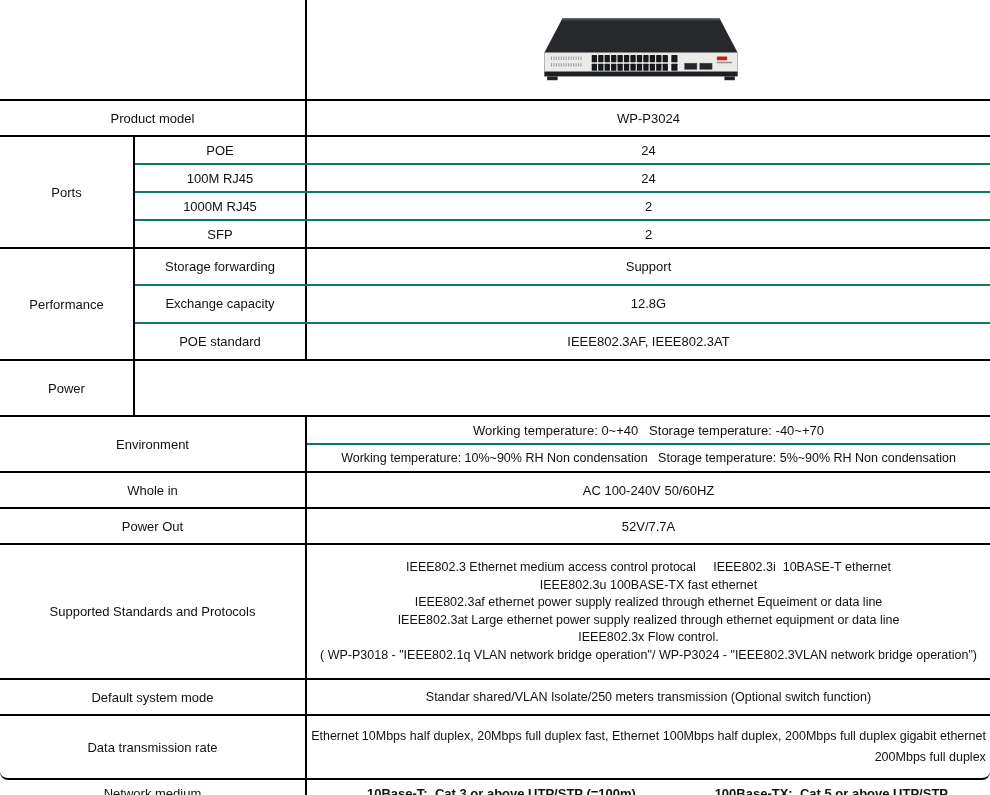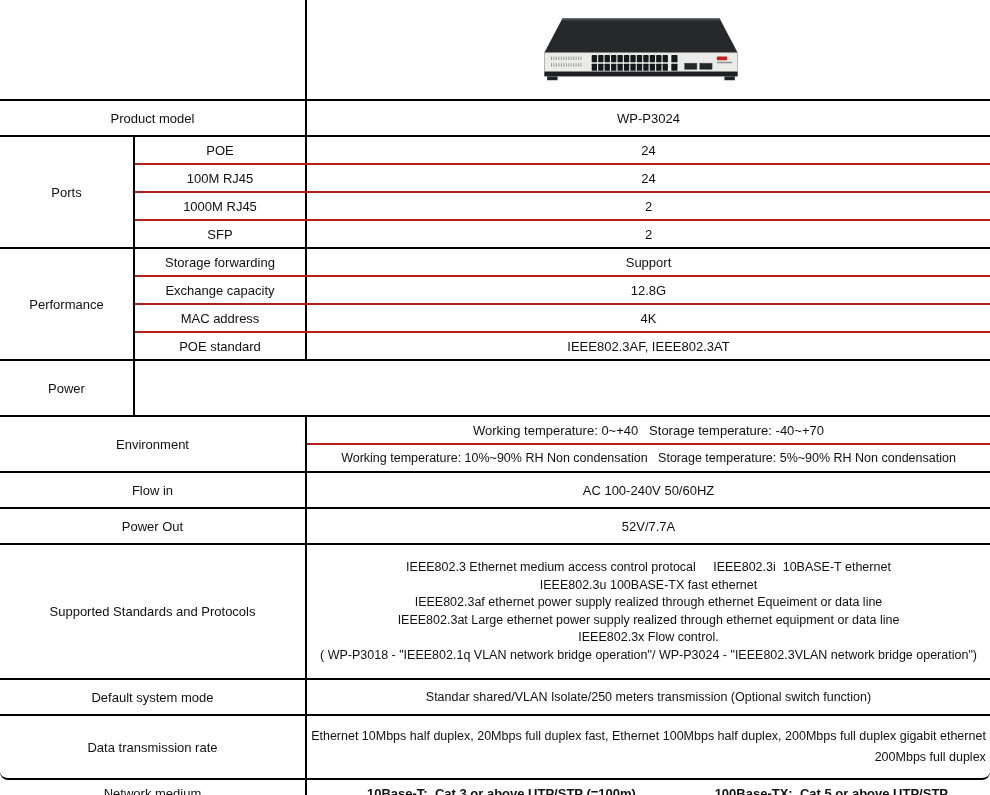--- a/index.html
+++ b/index.html
@@ -23,21 +23,21 @@
     text-align: right; white-space: pre-wrap; font-size: 13px; padding: 1px 4px;
   }
 
   .group { display: flex; }
   .group-label {
     width: 135px; border-right: 2px solid #000;
     display: flex; align-items: center; justify-content: center;
     text-align: center; font-size: 13px;
   }
   .group-body { flex: 1; display: flex; flex-direction: column; }
-  .subrow { flex: 1; display: flex; border-bottom: 2px solid #b91c1c; }
+  .subrow { flex: 1; display: flex; border-bottom: 2px solid #0f766e; }
   .subrow:last-child { border-bottom: none; border-radius: 8px; }
   .sublabel {
     width: 172px; border-right: 2px solid #000;
     display: flex; align-items: center; justify-content: center;
     text-align: center; font-size: 13px;
   }
 
   .h28 { height: 36px; }
   .h56 { height: 56px; }
   .h112 { height: 112px; }
@@ -184,24 +184,20 @@
     <div class="group-body">
       <div class="subrow">
         <div class="sublabel">Storage forwarding</div>
         <div class="value">Support</div>
       </div>
       <div class="subrow">
         <div class="sublabel">Exchange capacity</div>
         <div class="value">12.8G</div>
       </div>
       <div class="subrow">
-        <div class="sublabel">MAC address</div>
-        <div class="value">4K</div>
-      </div>
-      <div class="subrow">
         <div class="sublabel">POE standard</div>
         <div class="value">IEEE802.3AF, IEEE802.3AT</div>
       </div>
     </div>
   </div>
 
   <div class="row group h56">
     <div class="group-label">Power</div>
   </div>
 
@@ -211,21 +207,21 @@
       <div class="subrow">
         <div class="value">Working temperature: 0~+40   Storage temperature: -40~+70</div>
       </div>
       <div class="subrow">
         <div class="value small-text">Working temperature: 10%~90% RH Non condensation   Storage temperature: 5%~90% RH Non condensation</div>
       </div>
     </div>
   </div>
 
   <div class="row h28">
-    <div class="label-full">Flow in</div>
+    <div class="label-full">Whole in</div>
     <div class="value">AC 100-240V 50/60HZ</div>
   </div>
 
   <div class="row h28">
     <div class="label-full">Power Out</div>
     <div class="value">52V/7.7A</div>
   </div>
 
   <div class="row standards-row">
     <div class="label-full">Supported Standards and Protocols</div>

